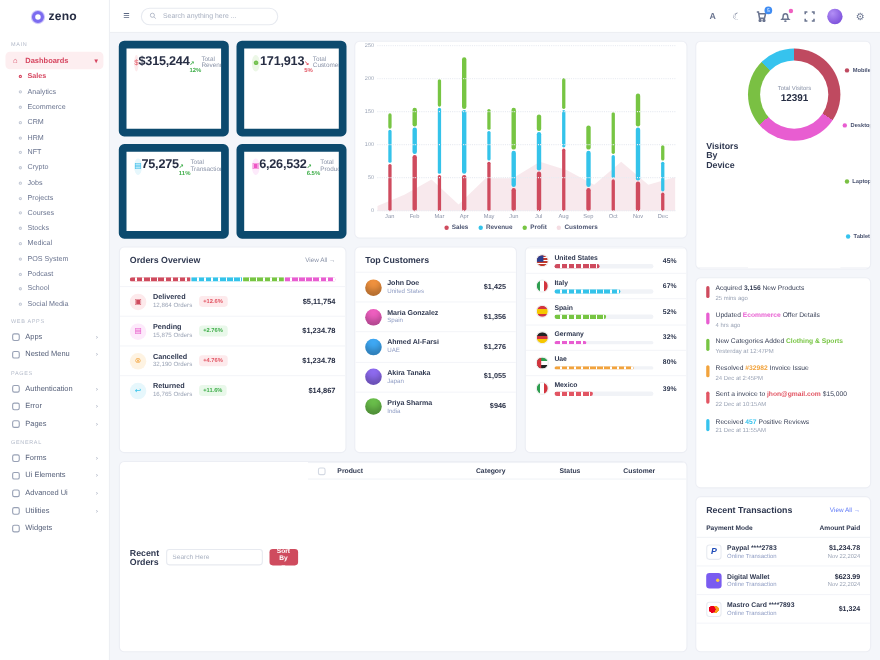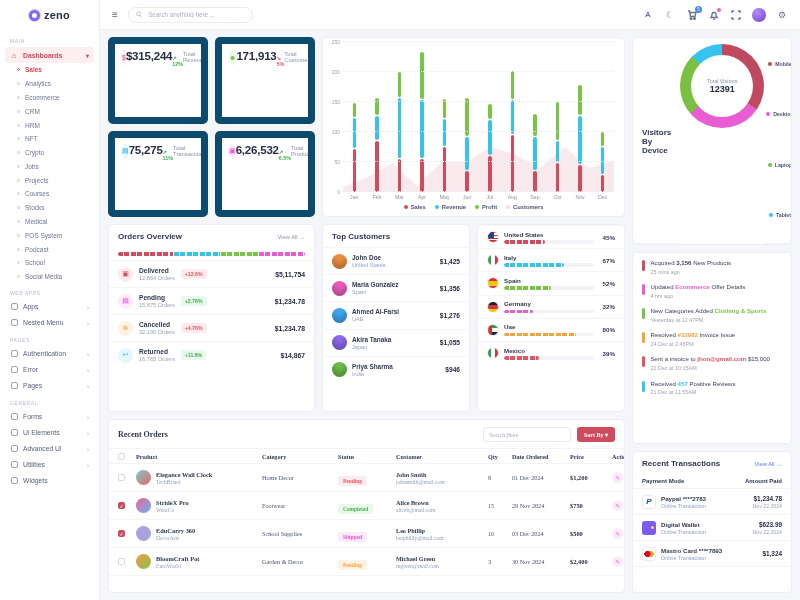--- a/index.html
+++ b/index.html
@@ -127,21 +127,21 @@
   .flag-uae{background:linear-gradient(180deg,#2e9e4f 0 33%,#fff 33% 66%,#222 66%);position:relative;overflow:hidden;}
   .flag-uae::after{content:"";position:absolute;left:0;top:0;bottom:0;width:3.5px;background:#d3343e;}
   .flag-mexico{background:linear-gradient(90deg,#2e9e4f 0 33%,#fff 33% 66%,#d3343e 66%);}
   .cs-mid{flex:1;min-width:0;}
   .cs-name{font-size:6.2px;font-weight:bold;color:#2f3850;margin-bottom:2.5px;}
   .track{height:3.5px;background:#f1f3f7;border-radius:2px;position:relative;overflow:hidden;}
   .fill{height:100%;border-radius:2px;position:relative;}
   .cs-pct{font-size:6.2px;font-weight:bold;color:#2f3850;width:16px;text-align:right;}
 
   
-  .ro-panel{flex:1;min-height:0;display:flex;flex-direction:column;font-family:Liberation Serif, serif;}
+  .ro-panel{flex:1;min-height:0;display:flex;flex-direction:row;}
   .ro-head{display:flex;align-items:center;padding:7px 9px 6px;gap:6px;}
   .ro-search{width:88px;height:15px;border:1px solid #e7eaf0;border-radius:3px;font-size:6px;padding:0 5px;color:#6b7590;outline:none;font-family:inherit;margin-left:auto;}
   .ro-search::placeholder{color:#a8b0c0;}
   .sort-btn{height:15px;background:#cf4b5e;color:#fff;border:none;border-radius:3px;font-size:6px;font-weight:bold;padding:0 7px;cursor:pointer;font-family:inherit;}
   .ro-grid{display:grid;grid-template-columns:18px 126px 76px 58px 92px 24px 58px 42px auto;align-items:center;padding:0 9px;}
   .ro-cols{height:16px;border-top:1px solid #f1f3f7;border-bottom:1px solid #f1f3f7;}
   .ro-cols span{font-size:6.2px;font-weight:bold;color:#2f3850;}
   .ro-row{padding:4.5px 9px;border-bottom:1px solid #f4f5f9;}
   .cb{width:7px;height:7px;border:1px solid #d4d9e3;border-radius:2px;background:#fff;position:relative;cursor:pointer;}
   .cb.on{background:#cf4b5e;border-color:#cf4b5e;}

